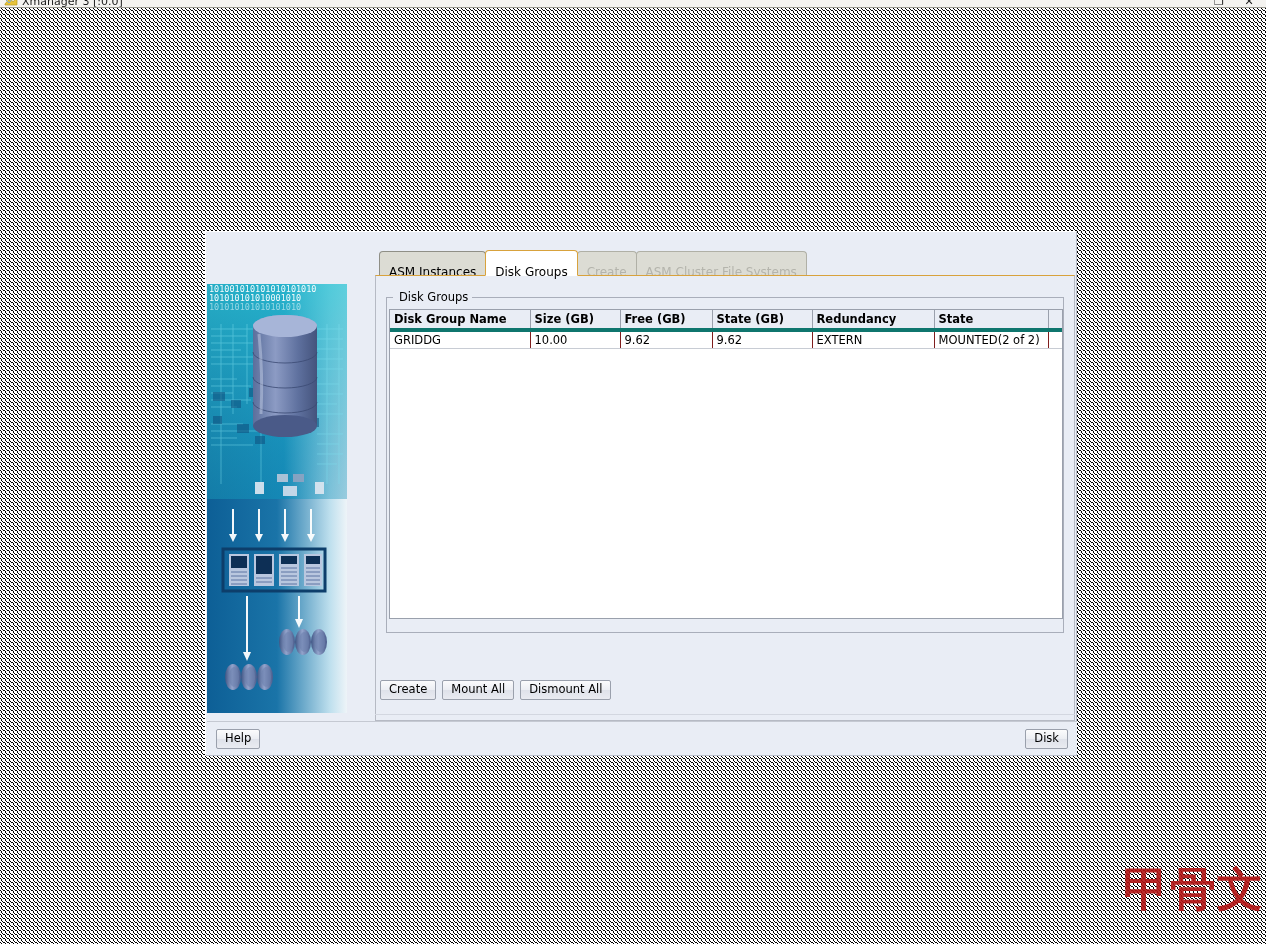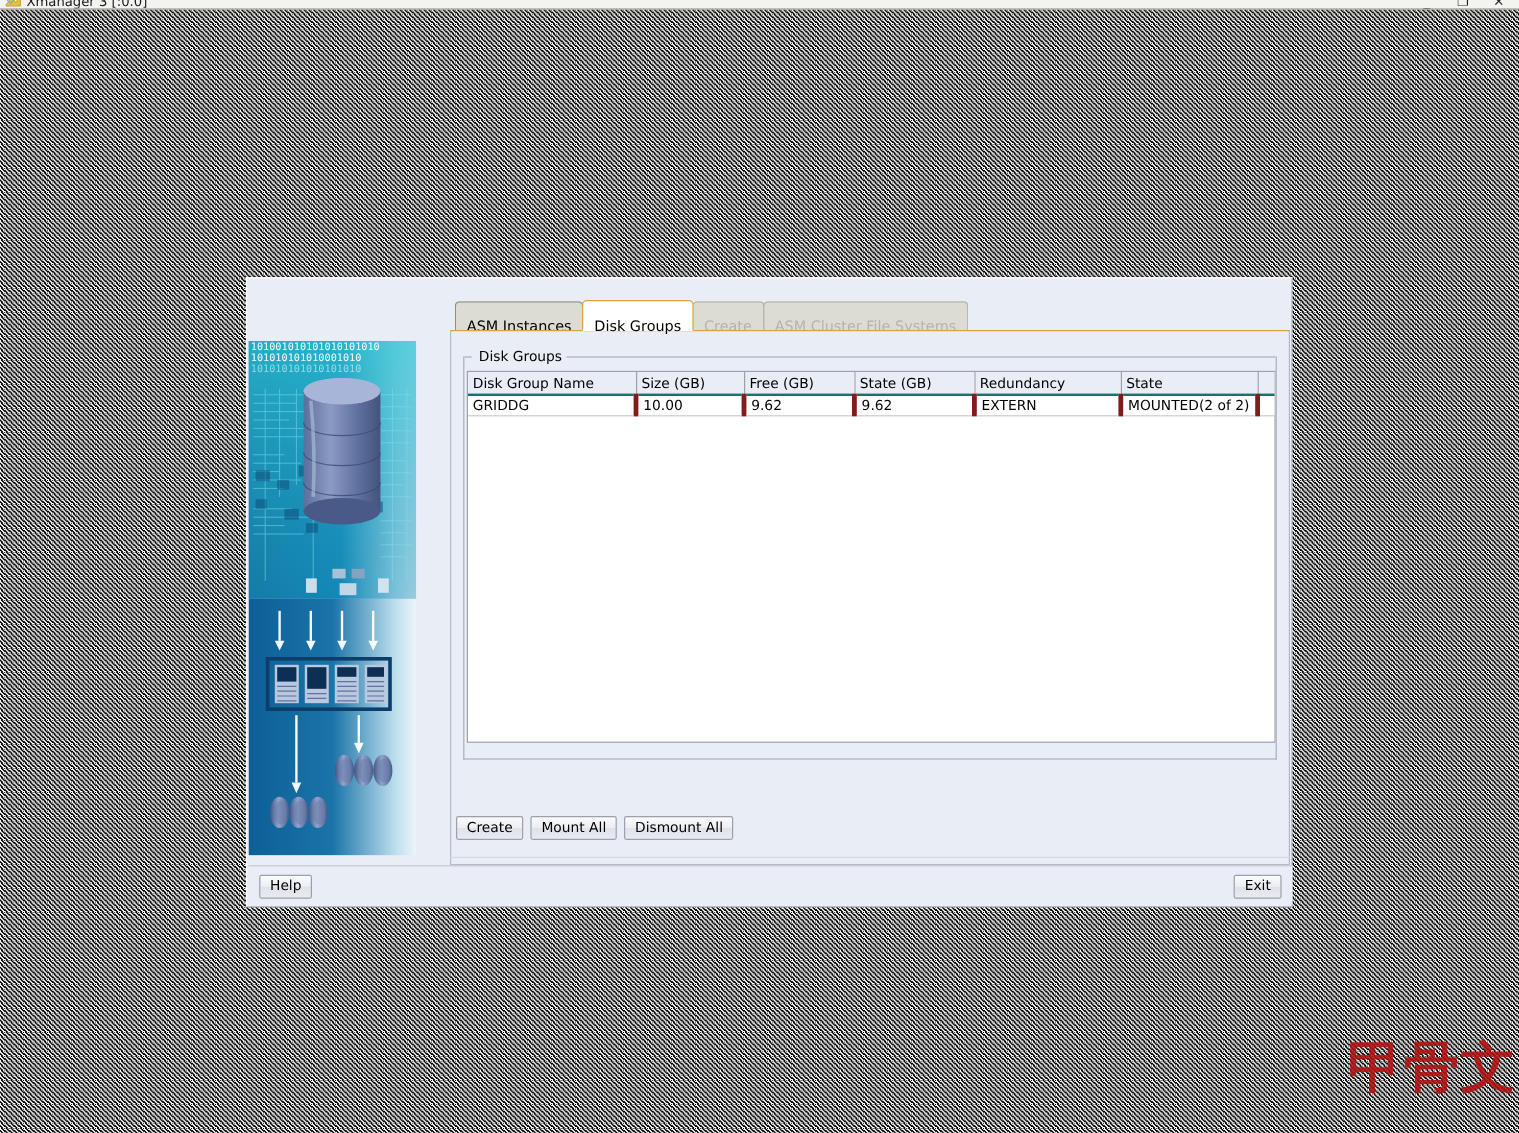--- a/index.html
+++ b/index.html
@@ -195,35 +195,35 @@
   table.dg {
     width: 100%;
     border-collapse: collapse;
     font-size: 11.5px;
     color: #000;
     table-layout: fixed;
   }
   table.dg thead th {
     background: #e9edf5;
     border-right: 1px solid #9aa0ac;
-    border-bottom: 2px solid #0f766e;
+    border-bottom: 4px solid #0f766e;
     text-align: left;
-    font-weight: normal;
+    font-weight: bold;
     padding: 2px 0 2px 4px;
     height: 17px;
     white-space: nowrap;
     overflow: hidden;
     cursor: default;
   }
   table.dg thead th.filler {
     border-right: none;
   }
   table.dg tbody td {
     background: #ffffff;
-    border-right: 4px solid #7f1d1d;
+    border-right: 1px solid #7f1d1d;
     border-bottom: 1px solid #c8ccd4;
     padding: 1px 0 1px 4px;
     height: 16px;
     white-space: nowrap;
     overflow: hidden;
     cursor: default;
   }
   table.dg tbody td.filler { border-right: none; }
 
   
@@ -530,16 +530,16 @@
         <button class="btn">Dismount All</button>
       </div>
 
     </div>
   </div>
 
   <div id="sep"></div>
 
   <div id="bottombar">
     <button class="btn" id="help-button">Help</button>
-    <button class="btn" id="exit-button">Exit</button>
+    <button class="btn" id="exit-button">Disk</button>
   </div>
 
 </div>
 
 </body></html>

